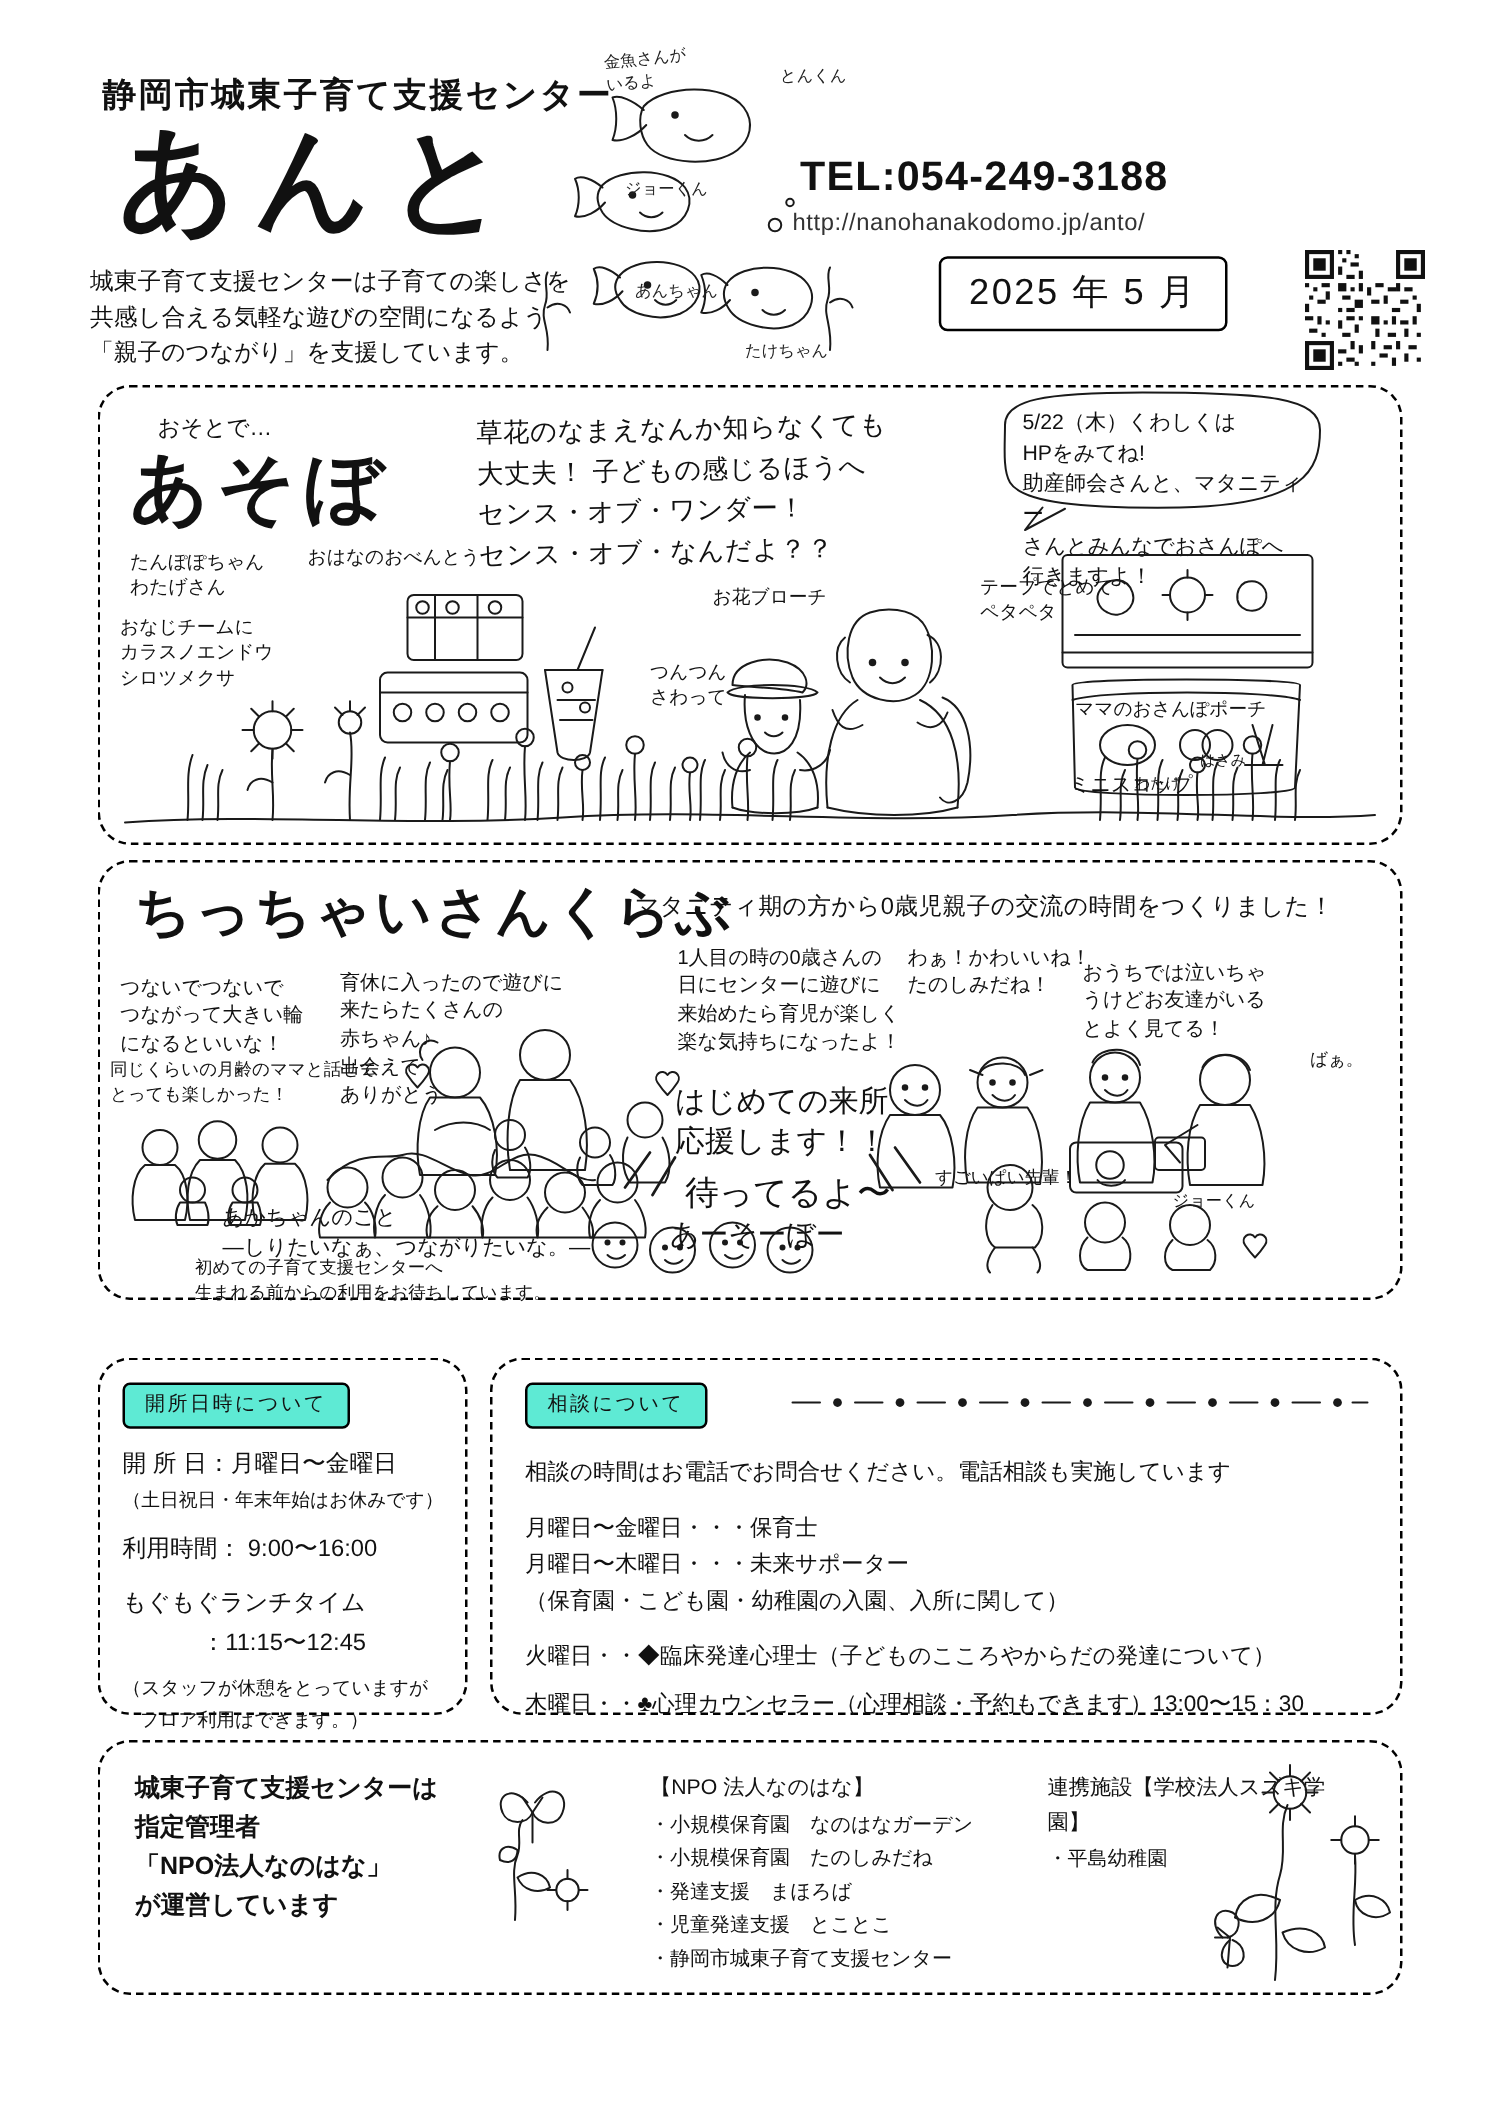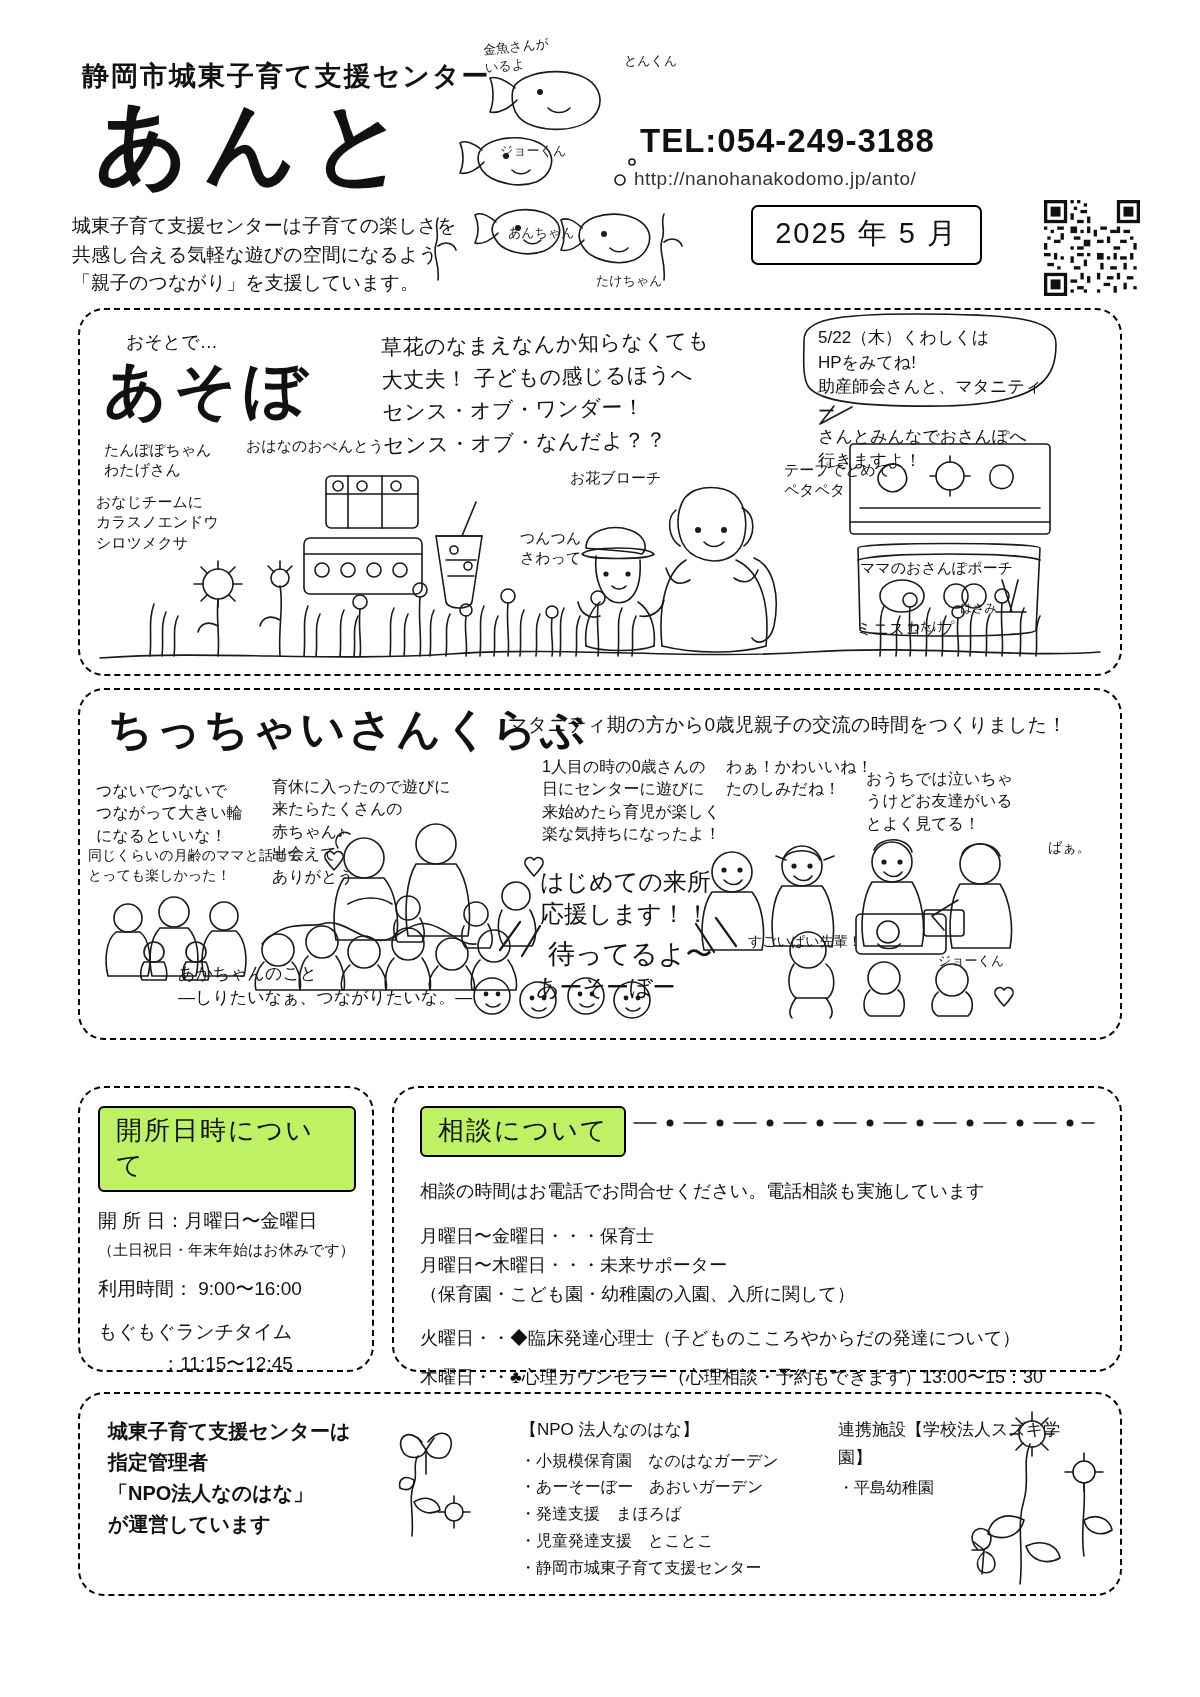--- a/index.html
+++ b/index.html
@@ -96,22 +96,22 @@
     position: absolute; left: 508px; top: 712px;
     font-size: 19px; letter-spacing: 0.3px;
   }
   .club-note { position: absolute; font-size: 15px; line-height: 1.4; }
   .club-hand { position: absolute; font-size: 22px; line-height: 1.35; }
 
   
   .box-title {
     display: inline-block;
     border: 2px solid #000; border-radius: 6px;
-    padding: 5px 16px 7px; font-size: 26px; letter-spacing: 2px;
-    background: #bef264;
+    padding: 5px 16px 7px; font-size: 16px; letter-spacing: 2px;
+    background: #5eead4;
   }
   .hours-body { padding: 0; font-size: 19px; line-height: 1.6; }
   .hours-line { margin: 0 0 2px; }
   .small { font-size: 15px; font-family: Liberation Serif, serif; }
 
   .soudan-body { font-size: 18px; line-height: 1.62; }
 
   .footer-left { font-size: 20px; font-weight: bold; line-height: 1.55; }
   .footer-col { font-size: 16px; line-height: 1.62; }
   .footer-col .h { font-size: 17px; }
@@ -470,20 +470,22 @@
   <div class="club-note" style="left:748px; top:932px; font-size:14px;">すごいぱい先輩！</div>
   <div class="club-note" style="left:938px; top:952px; font-size:13px;">ジョーくん</div>
 
   <div class="club-hand" style="left:540px; top:866px; white-space:pre-line; font-size:24px;">はじめての来所
 応援します！！</div>
   <div class="club-hand" style="left:548px; top:936px; font-size:27px;">待ってるよ〜</div>
   <div class="club-hand" style="left:536px; top:972px; font-size:23px;">あーそーぼー</div>
 
   <div class="club-note" style="left:178px; top:962px; white-space:pre-line; font-size:17px;">あかちゃんのこと
 ―しりたいなぁ、つながりたいな。―</div>
+  <div class="club-note" style="left:156px; top:1004px; white-space:pre-line; font-size:14px;">初めての子育て支援センターへ
+生まれる前からの利用をお待ちしています。</div>
 
   <div class="doodle" style="left:96px; top:800px;">
     <svg width="1000" height="230" viewBox="0 0 1000 230">
 
       <g>
         <circle class="st" cx="32" cy="118" r="14"></circle>
           <path class="st" d="M20 132 C10 140 8 160 12 176 L52 176 C56 160 54 140 44 132 Z"></path>
         <circle class="st" cx="78" cy="112" r="15"></circle>
           <path class="st" d="M64 128 C54 138 52 158 56 176 L100 176 C104 158 102 138 92 128 Z"></path>
         <circle class="st" cx="128" cy="116" r="14"></circle>
@@ -676,21 +678,21 @@
           <path class="st" d="M22 64 C12 58 6 64 8 72 C16 76 22 72 22 64 Z"></path>
           <circle class="st" cx="62" cy="96" r="9"></circle>
           <path class="st" d="M62 87 v-7 M53 96 h-7 M71 96 h7 M62 105 v7"></path>
         </svg>
       </div>
 
       <div class="footer-col" style="width:290px;">
         <div class="h">【NPO 法人なのはな】</div>
         <ul class="plain">
           <li>小規模保育園　なのはなガーデン</li>
-          <li>あーそーぼー　あおいガーデン</li>
+          <li>小規模保育園　たのしみだね</li>
           <li>発達支援　まほろば</li>
           <li>児童発達支援　とことこ</li>
           <li>静岡市城東子育て支援センター</li>
         </ul>
       </div>
 
       <div class="footer-col" style="width:250px;">
         <div class="h">連携施設【学校法人スズキ学園】</div>
         <ul class="plain">
           <li>平島幼稚園</li>

